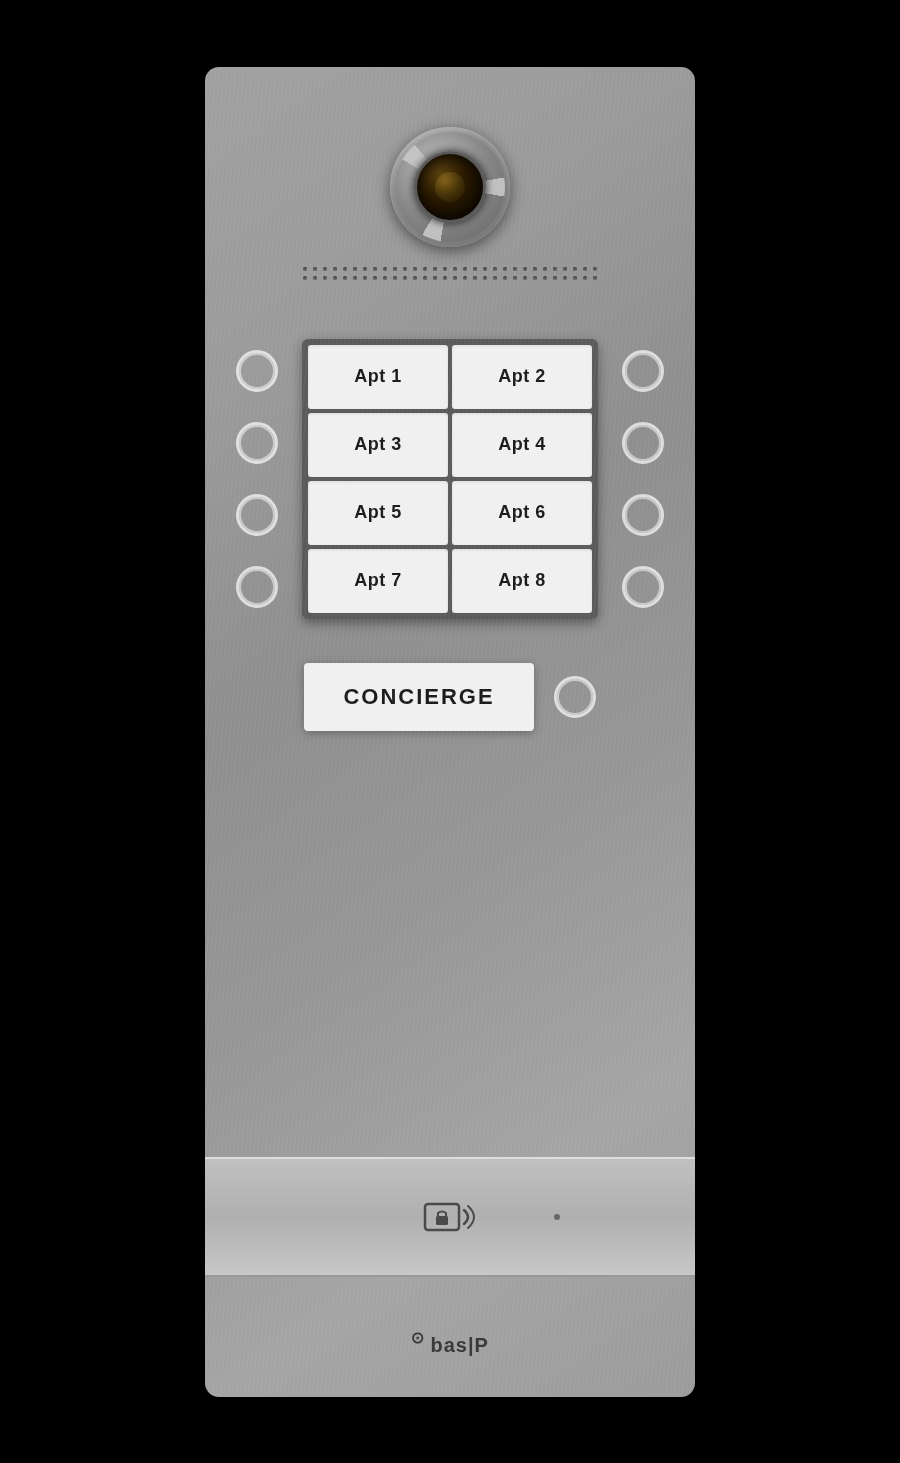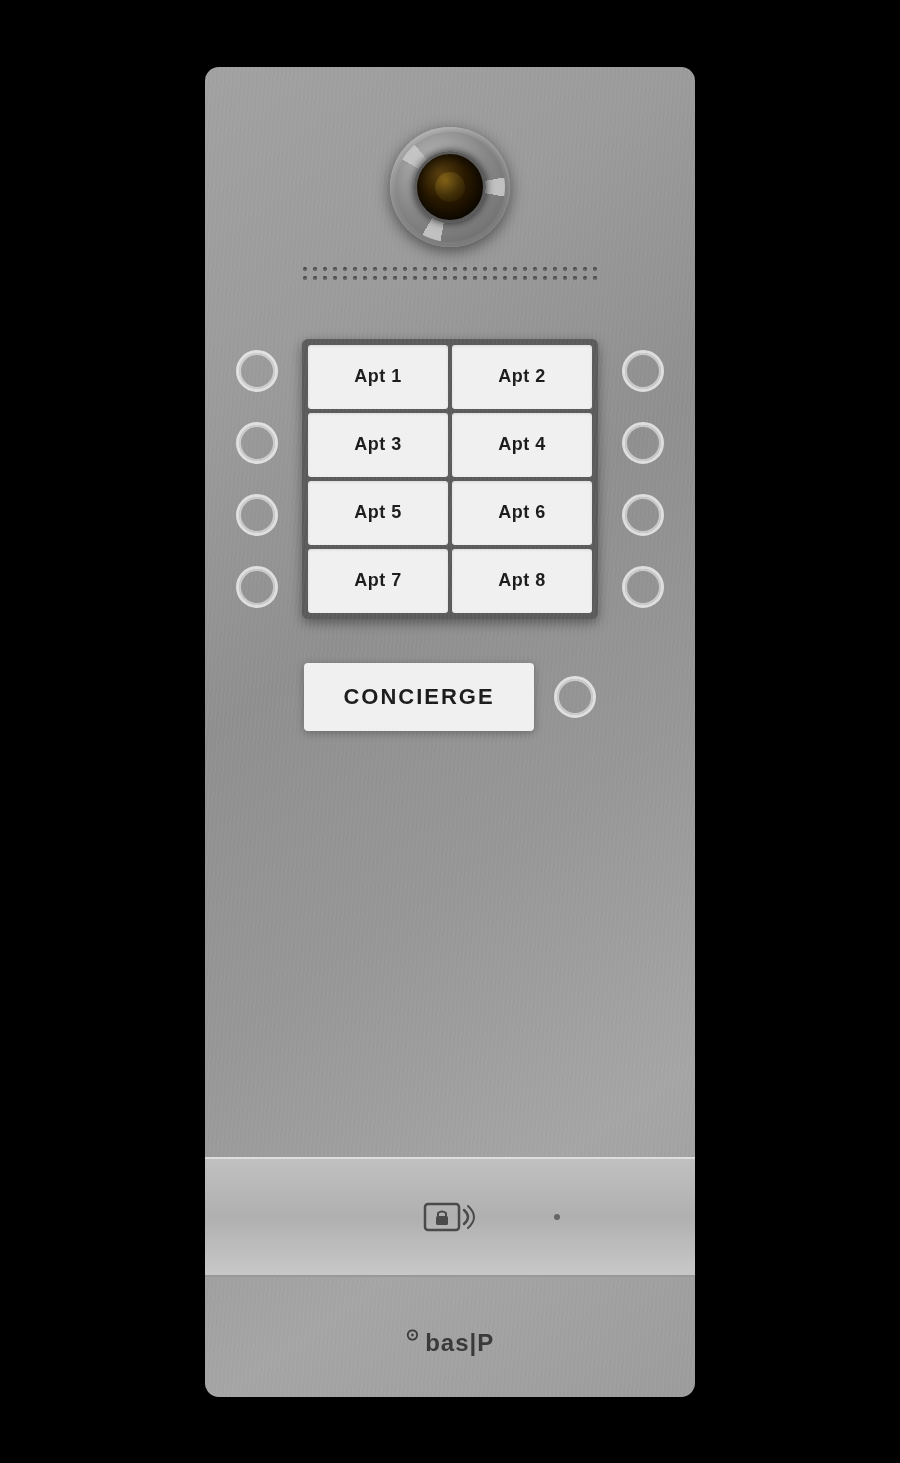--- a/index.html
+++ b/index.html
@@ -472,18 +472,18 @@
           <rect x="16" y="24" width="12" height="9" rx="1.5" fill="#4a4a4a"></rect>
           <path d="M18 24 L18 21 Q22 18 26 21 L26 24" stroke="#4a4a4a" stroke-width="2" fill="none"></path>
         </svg>
         <div class="nfc-dot"></div>
       </div>
     </div>
 
     <div class="brand-section">
       <span class="brand-logo">
         <span style="font-size:16px; color:#3a3a3a;">⊙</span>
-        <span style="font-size:24px; color:#3a3a3a; font-weight:700; letter-spacing:1px;margin-top:16px;">bas|P</span>
+        <span style="font-size:20px; color:#3a3a3a; font-weight:700; letter-spacing:1px;margin-top:16px;">bas|P</span>
       </span>
     </div>
 
   </div>
 </div>
 
 </body></html>

